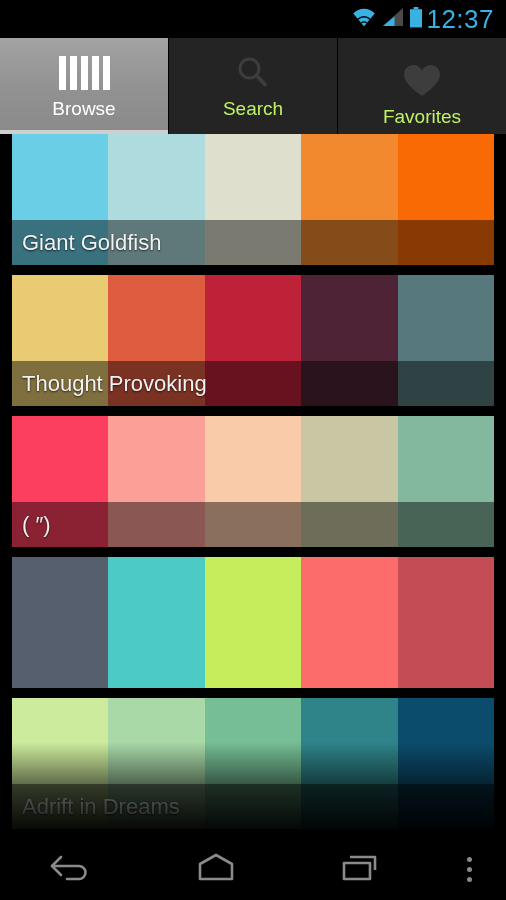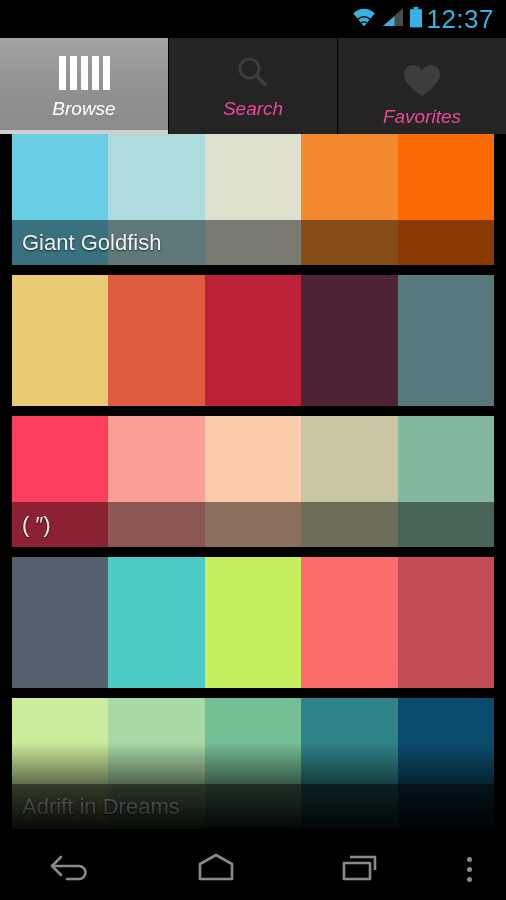--- a/index.html
+++ b/index.html
@@ -31,34 +31,33 @@
     position:absolute; top:38px; left:0; width:506px; height:96px;
     display:flex; background:#000;
   }
   .tab {
     flex:1 1 0; position:relative;
     display:flex; flex-direction:column;
     align-items:center; justify-content:flex-start;
     padding-top:14px;
     background:#242424;
     border-right:1px solid #000;
-    font-style:italic;
   }
   .tab:last-child { border-right:none;justify-content:center; }
   .tab.active {
     background:linear-gradient(to bottom,#a3a3a3 0%,#919191 55%,#8a8a8a 100%);
   }
   .tab.active::after {
     content:""; position:absolute; left:0; right:0; bottom:0;
     height:4px; background:#cfcfcf;
   }
   .tab-icon { height:42px; display:flex; align-items:center; justify-content:center; }
   .tab-label {
     font-size:19px; line-height:1;
-    color:#ec4899; margin-top:5px;
+    color:#bef264; margin-top:5px;
   }
   .tab.active .tab-label { color:#ffffff; }
 
   
   .bars { display:flex; gap:4px; }
   .bars i { display:block; width:7px; height:34px; background:#ffffff; }
 
   
   .list {
     position:absolute; top:134px; left:0; width:506px; height:704px;
@@ -192,20 +191,23 @@
     </div>
 
     <div class="palette-row">
       <div class="swatches">
         <div class="swatch" style="background:#E8CB72"></div>
         <div class="swatch" style="background:#DE5C40"></div>
         <div class="swatch" style="background:#BE2239"></div>
         <div class="swatch" style="background:#4D2335"></div>
         <div class="swatch" style="background:#57797D"></div>
       </div>
+      <div class="row-labelband">
+        <span class="row-label">Thought Provoking</span>
+      </div>
     </div>
 
     <div class="palette-row">
       <div class="swatches">
         <div class="swatch" style="background:#FC3F5E"></div>
         <div class="swatch" style="background:#FB9F97"></div>
         <div class="swatch" style="background:#F9CBA8"></div>
         <div class="swatch" style="background:#C9C7A3"></div>
         <div class="swatch" style="background:#83B79E"></div>
       </div>

